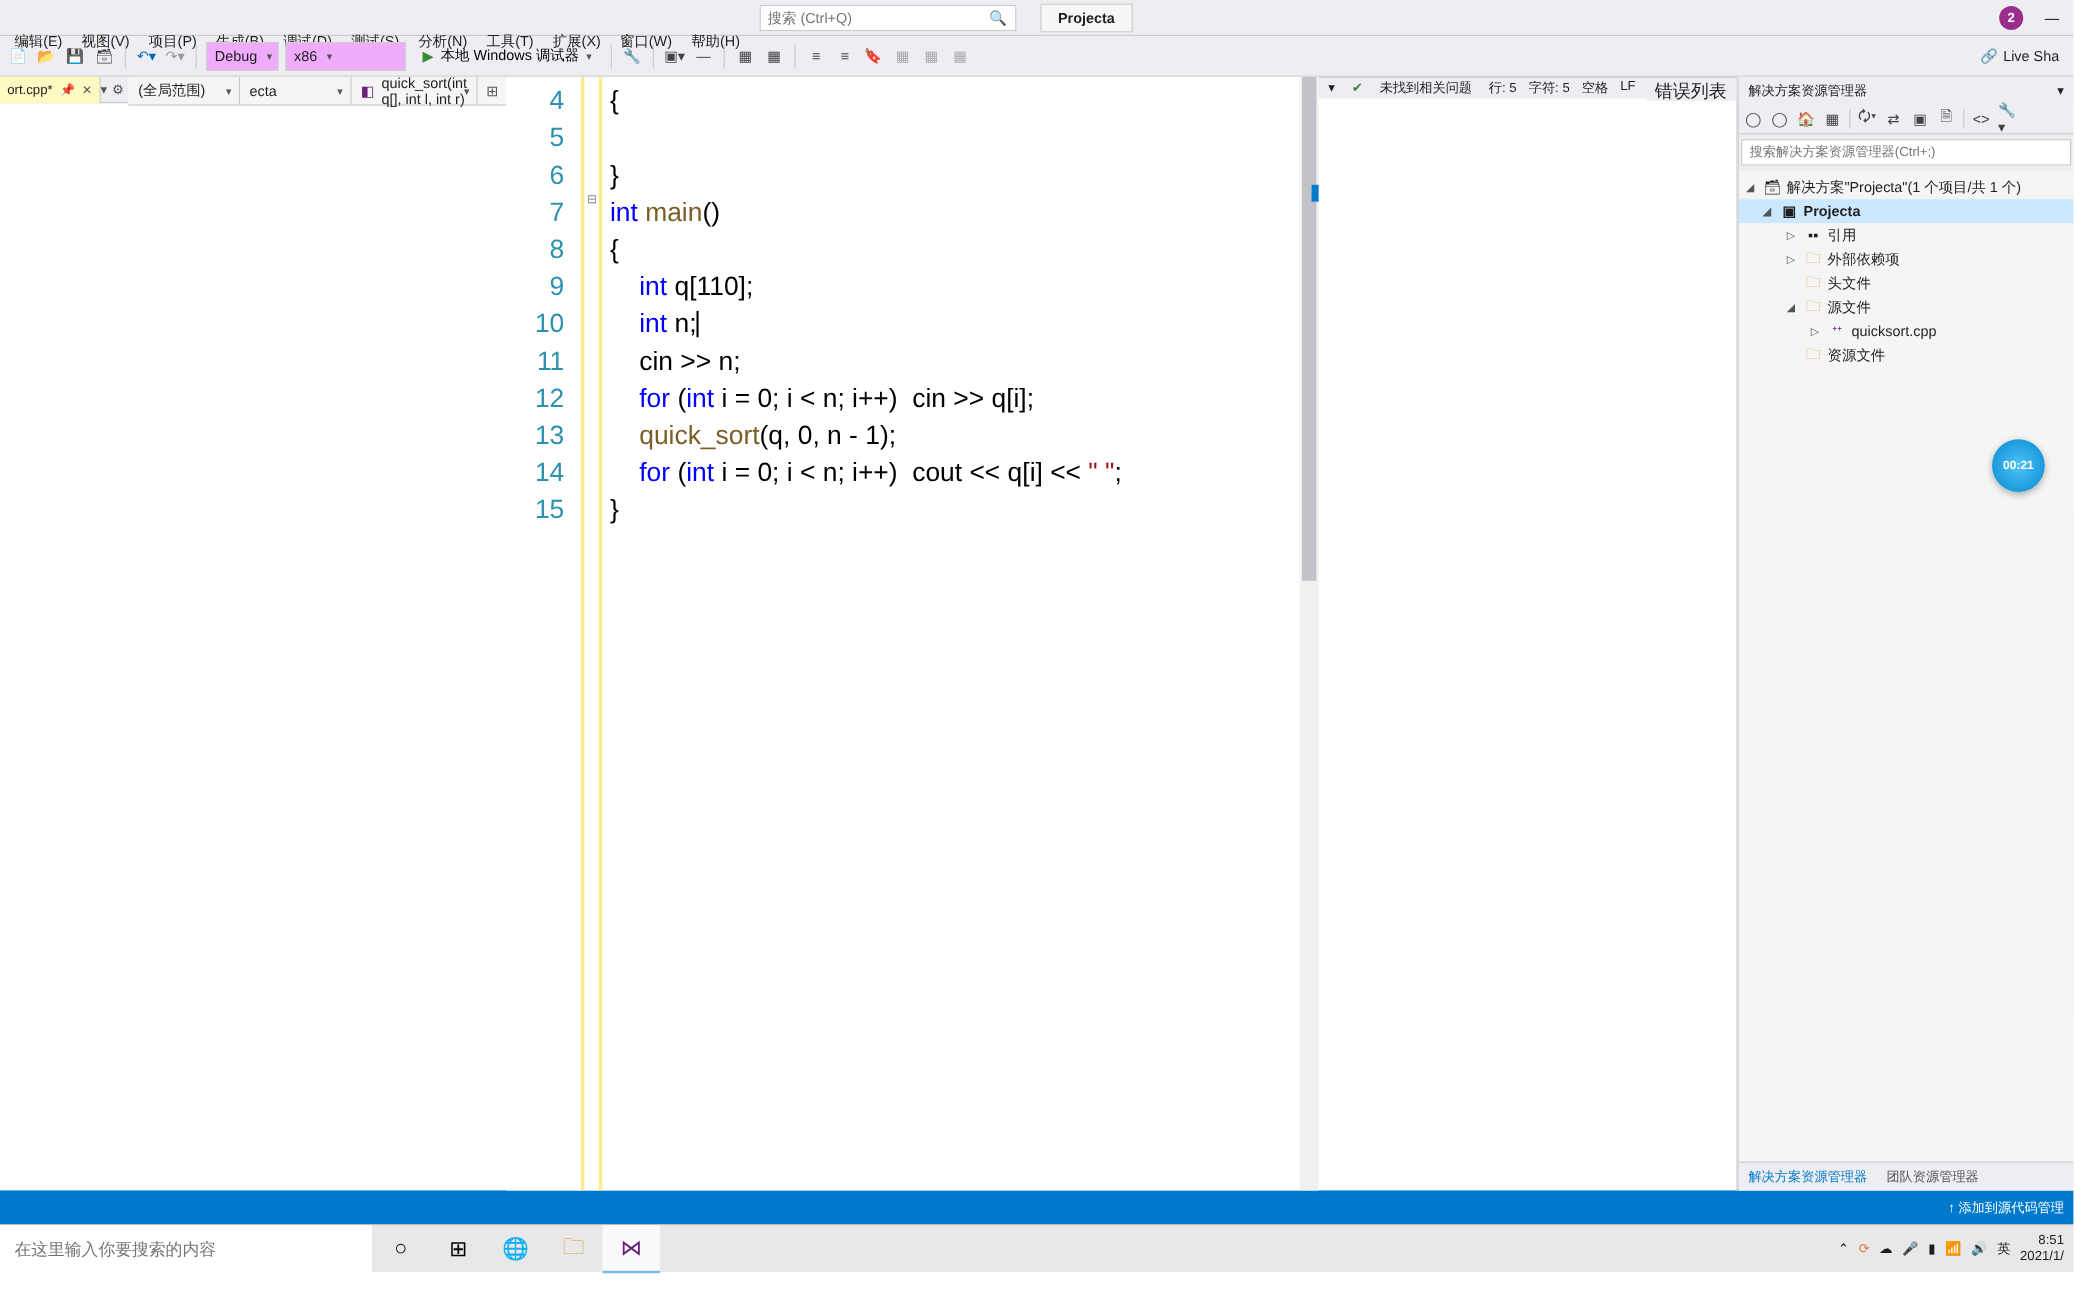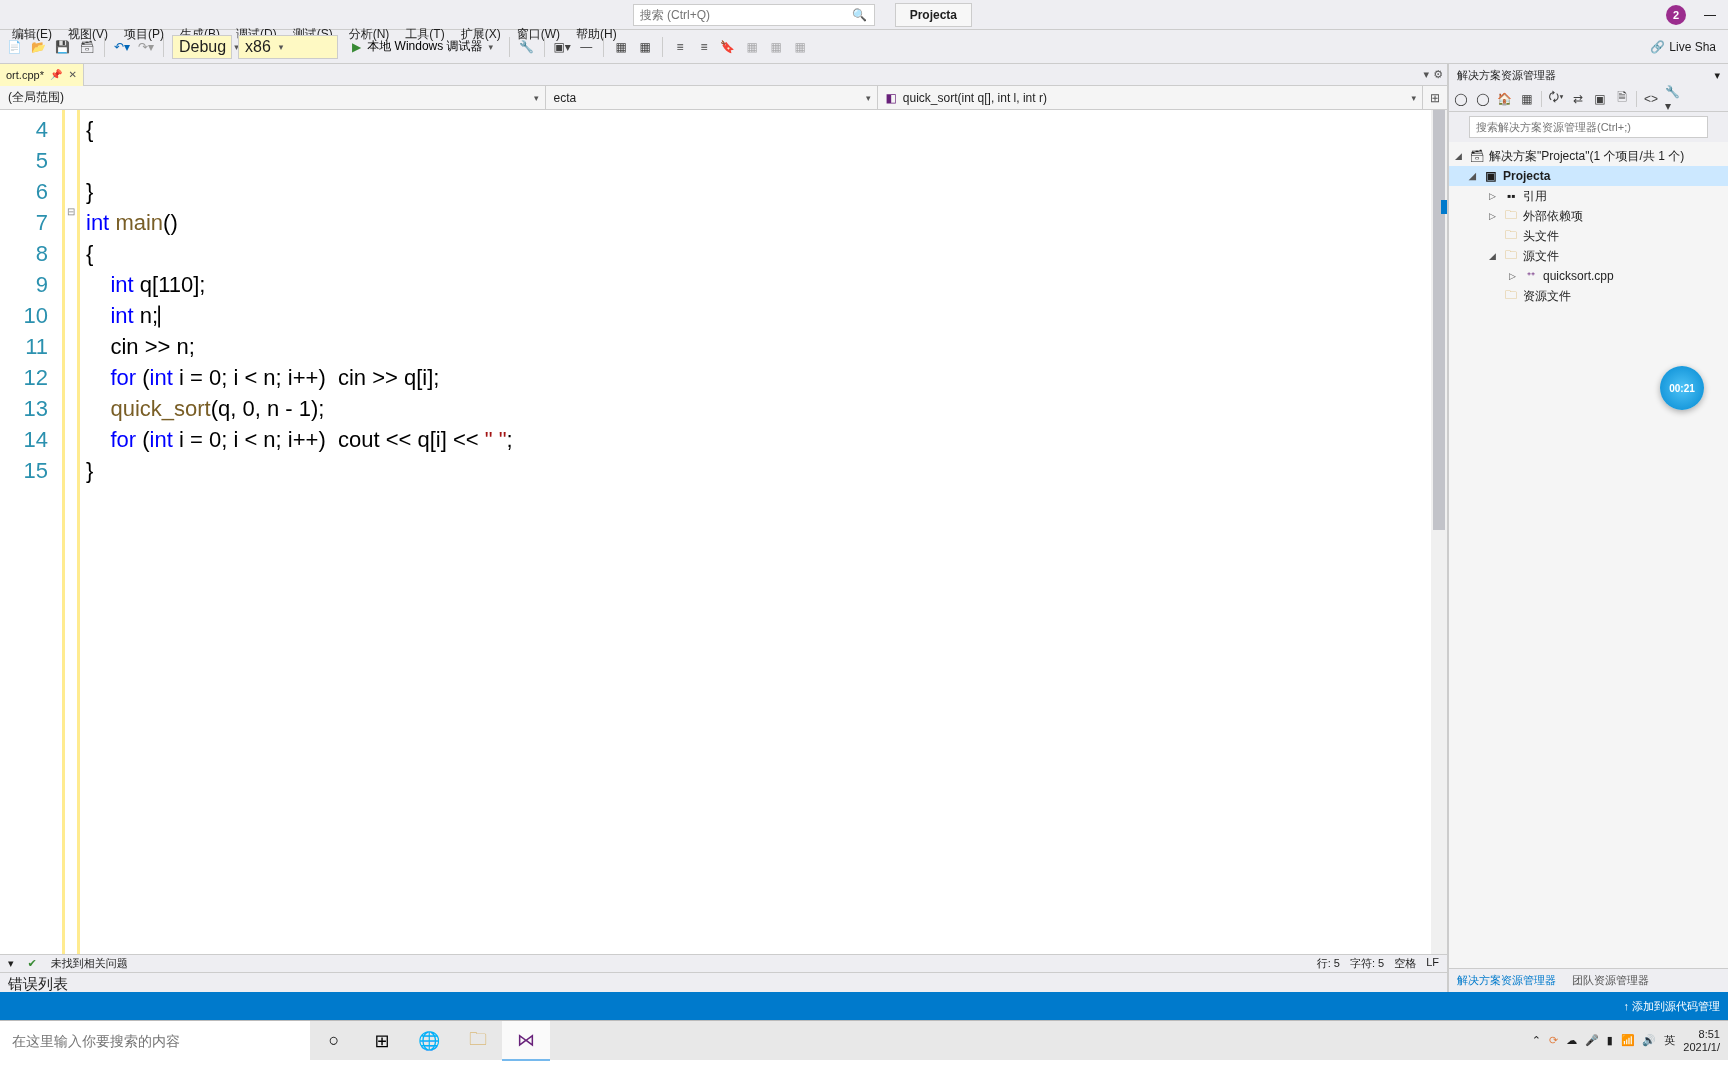--- a/index.html
+++ b/index.html
@@ -1,34 +1,34 @@
 <!DOCTYPE html>
 <html><head>
 <meta charset="utf-8">
 <style>
 * { margin: 0; padding: 0; box-sizing: border-box; font-family: "Microsoft YaHei", "Segoe UI", sans-serif; }
 body { width: 1728px; height: 1080px; background: #fff; overflow: hidden; font-size: 12px; }
 .menubar { height: 30px; background: #eeeef2; display: flex; align-items: center; padding: 0 4px; border-bottom: 1px solid #ccc; }
 .menubar .menu-item { padding: 4px 8px; cursor: default; color: #1e1e1e; margin-top: 40px; }
-.menubar .search-box { margin-left: 8px; width: 242px; height: 22px; border: 1px solid #ccc; background: #fff; display: flex; align-items: center; padding: 0 6px; position: relative; }
+.menubar .search-box { margin-left: 8px; width: 214px; height: 22px; border: 1px solid #ccc; background: #fff; display: flex; align-items: center; padding: 0 6px; position: relative; }
 .menubar .search-box input { border: none; outline: none; width: 100%; font-size: 12px; }
 .menubar .search-box .mag { position: absolute; right: 6px; color: #555; }
 .menubar .proj-label { margin-left: 20px; padding: 4px 14px; background: #f7f7f7; border: 1px solid #ccc; font-weight: bold; color: #1e1e1e; }
 .menubar .right-icons { margin-left: auto; display: flex; align-items: center; gap: 18px; padding-right: 8px; }
 .menubar .avatar { width: 20px; height: 20px; border-radius: 50%; background: #9b2d8e; color: #fff; display: flex; align-items: center; justify-content: center; font-size: 11px; font-weight: bold; }
 .toolbar { height: 34px; background: #eeeef2; display: flex; align-items: center; padding: 0 6px; border-bottom: 1px solid #ccc; gap: 6px; }
 .toolbar .tb-icon { width: 18px; height: 18px; display: flex; align-items: center; justify-content: center; color: #424242; }
 .toolbar .sep { width: 1px; height: 20px; background: #ccc; margin: 0 2px; }
-.toolbar .combo { height: 24px; border: 1px solid #ccc; background: #fef9c3; display: flex; align-items: center; padding: 0 6px; font-size: 16px; color: #1e1e1e; position: relative; }
+.toolbar .combo { height: 24px; border: 1px solid #ccc; background: #f0abfc; display: flex; align-items: center; padding: 0 6px; font-size: 12px; color: #1e1e1e; position: relative; }
 .toolbar .combo::after { content: "▾"; margin-left: 8px; font-size: 9px; color: #555; }
 .toolbar .play-btn { display: flex; align-items: center; gap: 6px; padding: 0 8px; height: 24px; }
 .toolbar .play-btn .tri { color: #388a34; font-size: 12px; }
 .toolbar .live-share { margin-left: auto; display: flex; align-items: center; gap: 4px; color: #1e1e1e; padding-right: 6px; }
 .main-area { display: flex; height: calc(100% - 30px - 34px - 48px - 40px); }
-.editor-col { flex: 1; display: flex; flex-direction: column; border-right: 1px solid #ccc; }
+.editor-col { flex: 1; display: flex; flex-direction: row; border-right: 1px solid #ccc; }
 .tab-strip { height: 22px; background: #eeeef2; display: flex; align-items: center; border-bottom: 1px solid #ccc; }
 .tab { height: 22px; background: #fffac2; border-right: 1px solid #ccc; display: flex; align-items: center; padding: 0 6px; gap: 6px; font-size: 11px; color: #1e1e1e; }
 .tab .pin { color: #007acc; font-size: 10px; }
 .tab .close { color: #555; font-size: 10px; }
 .tab-strip .right-ctrl { margin-left: auto; display: flex; gap: 4px; padding-right: 4px; color: #555; font-size: 11px; }
 .nav-bar { height: 24px; background: #f5f5f5; display: flex; border-bottom: 1px solid #ccc; }
 .nav-bar .nav-combo { flex: 1; border-right: 1px solid #ccc; display: flex; align-items: center; padding: 0 8px; font-size: 12px; color: #1e1e1e; position: relative; }
 .nav-bar .nav-combo::after { content: "▾"; position: absolute; right: 6px; font-size: 9px; color: #555; }
 .nav-bar .nav-combo .cube { color: #68217a; margin-right: 6px; }
 .nav-bar .plus-btn { width: 24px; display: flex; align-items: center; justify-content: center; color: #555; }
@@ -42,21 +42,21 @@
 .str { color: #a31515; }
 .status-strip { height: 18px; background: #eeeef2; display: flex; align-items: center; padding: 0 8px; border-top: 1px solid #ccc; font-size: 11px; color: #1e1e1e; gap: 14px; }
 .status-strip .ok-icon { color: #388a34; }
 .status-strip .right { margin-left: auto; display: flex; gap: 10px; }
 .error-list-tab { height: 20px; background: #eeeef2; border-top: 1px solid #ccc; padding: 2px 8px; font-size: 15px; color: #1e1e1e; }
 .sidebar { width: 280px; background: #eeeef2; display: flex; flex-direction: column; border-left: 1px solid #ccc; }
 .sidebar .panel-title { height: 22px; background: #eeeef2; padding: 4px 8px; font-size: 11px; color: #1e1e1e; display: flex; align-items: center; justify-content: space-between; }
 .sidebar .panel-toolbar { height: 26px; display: flex; align-items: center; padding: 0 4px; gap: 6px; border-bottom: 1px solid #ccc; }
 .sidebar .panel-toolbar .ti { width: 16px; height: 16px; color: #424242; display: flex; align-items: center; justify-content: center; font-size: 12px; }
 .sidebar .panel-toolbar .tsep { width: 1px; height: 16px; background: #ccc; }
-.sidebar .search-row { padding: 4px 20px; }
+.sidebar .search-row { padding: 4px 2px; }
 .sidebar .search-row input { width: 100%; height: 22px; border: 1px solid #ccc; padding: 0 6px; font-size: 11px; outline: none; }
 .sidebar .tree { flex: 1; background: #f5f5f5; padding: 4px 0; font-size: 12px; overflow: auto; }
 .sidebar .tree-row { display: flex; align-items: center; height: 20px; padding-left: 6px; gap: 4px; color: #1e1e1e; }
 .sidebar .tree-row .exp { width: 10px; font-size: 9px; color: #555; }
 .sidebar .tree-row .ficon { width: 16px; text-align: center; }
 .sidebar .tree-row.selected { background: #cce8ff; }
 .sidebar .tree-row.bold { font-weight: bold; }
 .sidebar .panel-tabs { height: 24px; display: flex; border-top: 1px solid #ccc; background: #eeeef2; }
 .sidebar .panel-tabs .ptab { padding: 4px 8px; font-size: 11px; color: #007acc; }
 .sidebar .panel-tabs .ptab.inactive { color: #555; }

